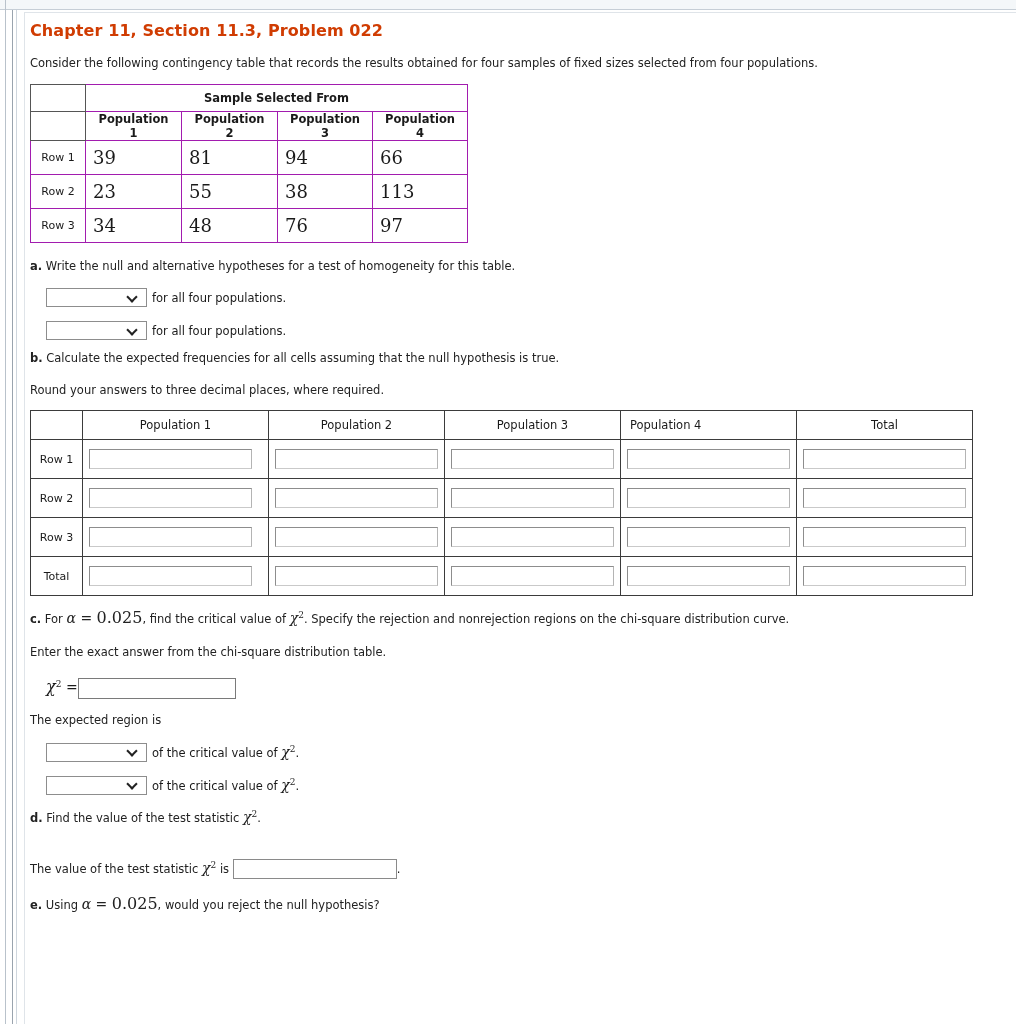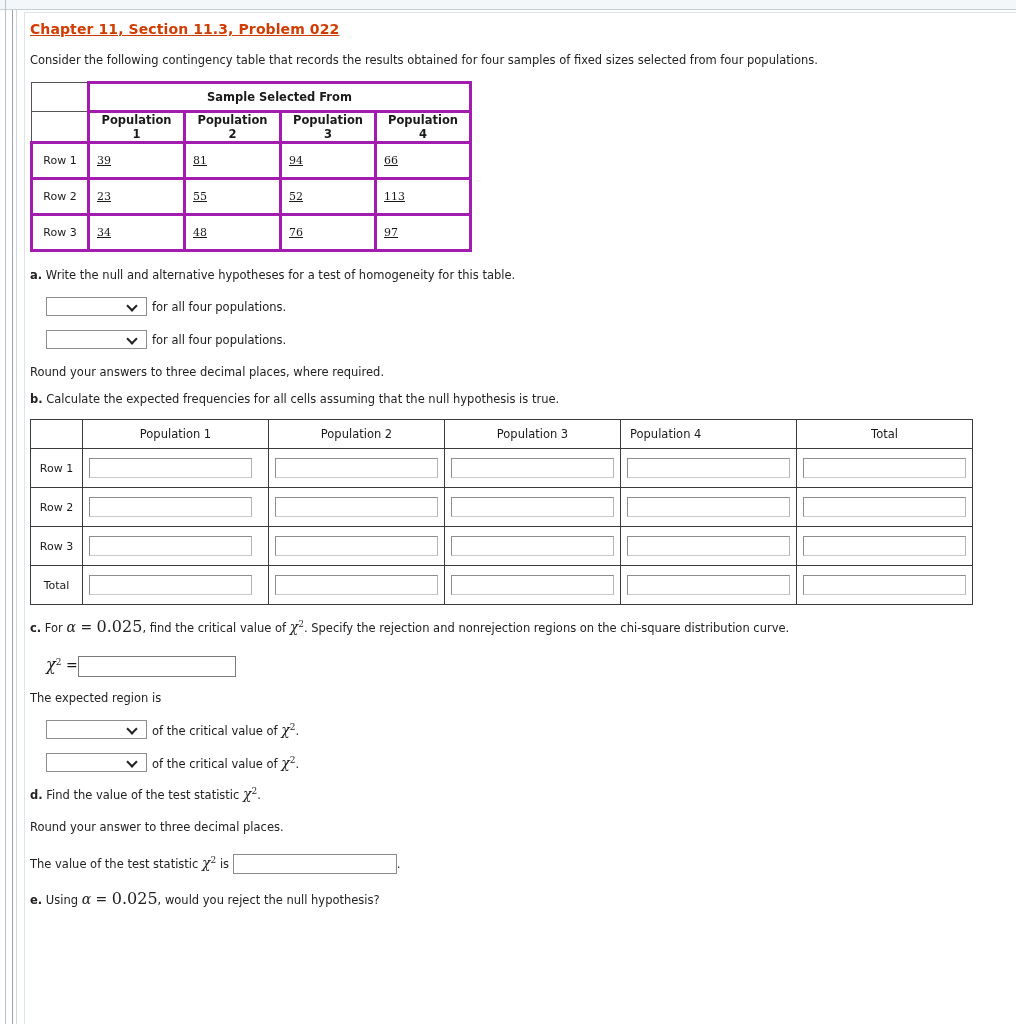--- a/index.html
+++ b/index.html
@@ -26,57 +26,56 @@
     background:#ffffff;
     border-top:1px solid #dfe4e9;
     border-left:1px solid #dfe4e9;
     box-sizing:border-box;
   }
   .content{position:absolute;left:5px;top:8px;width:980px;}
 
   
   h1.problem-title{
     margin:0 0 0 0;
-    font-size:14px;font-weight:bold;
+    font-size:16px;font-weight:bold;
     color:#d03c02;
     letter-spacing:.1px;
-    text-decoration:underline;
   }
   .para{margin:16px 0 0 0;font-size:11.5px;line-height:1.35;color:#222;}
   .para b{font-weight:bold;}
   .mi{font-family:"DejaVu Serif","Liberation Serif",serif;font-style:italic;font-size:14px;}
   .mn{font-family:"DejaVu Serif","Liberation Serif",serif;font-size:16px;}
   .mop{font-family:"DejaVu Serif","Liberation Serif",serif;font-size:14px;}
   sub.msub{font-family:"DejaVu Serif","Liberation Serif",serif;font-style:normal;font-size:9px;}
   sup.msup{font-family:"DejaVu Serif","Liberation Serif",serif;font-style:normal;font-size:9px;}
 
   
   table.ct{
     border-collapse:collapse;
     margin-top:12px;
     table-layout:fixed;
   }
   table.ct td,table.ct th{
-    border:3px solid #a21caf;
+    border:1px solid #a21caf;
     padding:0;
     vertical-align:middle;
   }
   table.ct th.span-head{
     height:26px;text-align:center;font-weight:bold;font-size:11.5px;
   }
   table.ct th.colhead{
     height:26px;text-align:center;font-weight:bold;font-size:11.5px;
     padding:0 8px;
   }
   table.ct td.rowlab{
     height:33px;text-align:center;font-size:11px;width:54px;
   }
   table.ct td.val{
     height:33px;text-align:left;padding-left:7px;
-    font-family:"DejaVu Serif","Liberation Serif",serif;font-size:11px;text-decoration:underline;
+    font-family:"DejaVu Serif","Liberation Serif",serif;font-size:18px;
   }
   table.ct td.blank{border:1px solid #555;}
 
   
   table.ef{border-collapse:collapse;margin-top:12px;table-layout:fixed;width:940px;}
   table.ef td{border:1px solid #3b3b3b;padding:0;vertical-align:middle;}
   table.ef td.hd{height:28px;text-align:center;font-size:11.5px;}
   table.ef td.hd.lft{text-align:left;padding-left:9px;}
   table.ef td.rl{height:38px;text-align:center;font-size:11px;}
   table.ef td.cell{height:38px;text-align:left;padding:0 0 0 6px;}
@@ -155,21 +154,21 @@
           <td class="rowlab">Row 1</td>
           <td class="val">39</td>
           <td class="val">81</td>
           <td class="val">94</td>
           <td class="val">66</td>
         </tr>
         <tr>
           <td class="rowlab">Row 2</td>
           <td class="val">23</td>
           <td class="val">55</td>
-          <td class="val">52</td>
+          <td class="val">38</td>
           <td class="val">113</td>
         </tr>
         <tr>
           <td class="rowlab">Row 3</td>
           <td class="val">34</td>
           <td class="val">48</td>
           <td class="val">76</td>
           <td class="val">97</td>
         </tr>
       </tbody>
@@ -182,24 +181,24 @@
 
       <div class="row-ctl">
         <span class="sel"><span class="chev"></span></span><span class="inline-after">for all four populations.</span>
       </div>
 
 
       <div class="row-ctl">
         <span class="sel"><span class="chev"></span></span><span class="inline-after">for all four populations.</span>
       </div>
 
-      <div class="para">Round your answers to three decimal places, where required.</div>
       <div class="para" style="margin-top:11px">
         <b>b.</b><span> Calculate the expected frequencies for all cells assuming that the null hypothesis is true.</span>
       </div>
+      <div class="para">Round your answers to three decimal places, where required.</div>
 
       <table class="ef">
         <colgroup>
           <col style="width:52px">
             <col style="width:186px">
             <col style="width:176px">
             <col style="width:176px">
             <col style="width:176px">
             <col style="width:176px">
         </colgroup>
@@ -247,40 +246,40 @@
           <td class="cell"><span class="txtin tbl"></span></td>
           <td class="cell"><span class="txtin tbl"></span></td>
           <td class="cell"><span class="txtin tbl"></span></td>
         </tr>
       </tbody>
         </table>
 
       <div class="para" style="margin-top:11px">
         <b>c.</b><span> For </span><span class="mi">α</span><span class="mop"> = </span><span class="mn">0.025</span><span>, find the critical value of </span><span class="mi">χ</span><sup class="msup">2</sup><span>. Specify the rejection and nonrejection regions on the chi-square distribution curve.</span>
       </div>
+      <div class="para">Enter the exact answer from the chi-square distribution table.</div>
 
       <div class="row-ctl" style="margin-top:17px">
         <span class="mi" style="font-size:16px">χ</span><sup class="msup">2</sup><span class="mop">&nbsp;=</span><span class="txtin chi"></span>
       </div>
 
       <div class="para" style="margin-top:14px">The expected region is</div>
       <div class="row-ctl">
         <span class="sel"><span class="chev"></span></span><span class="inline-after"><span>of the critical value of </span><span class="mi">χ</span><sup class="msup">2</sup>.</span>
       </div>
 
       <div class="row-ctl">
         <span class="sel"><span class="chev"></span></span><span class="inline-after"><span>of the critical value of </span><span class="mi">χ</span><sup class="msup">2</sup>.</span>
       </div>
 
       <div class="para" style="margin-top:13px">
         <b>d.</b><span> Find the value of the test statistic </span><span class="mi">χ</span><sup class="msup">2</sup><span>.</span>
       </div>
-      <div class="para">Round your answer to three decimal places.</div>
-
-      <div class="para" style="margin-top:18px">
+
+      <div class="para" style="margin-top:32px">
         <span>The value of the test statistic </span><span class="mi">χ</span><sup class="msup">2</sup><span> is</span>&nbsp;<span class="txtin stat"></span><span>.</span>
       </div>
 
       <div class="para" style="margin-top:14px">
         <b>e.</b><span> Using </span><span class="mi">α</span><span class="mop"> = </span><span class="mn">0.025</span><span>, would you reject the null hypothesis?</span>
       </div>
 
     </div>
   </div>
 </div>

